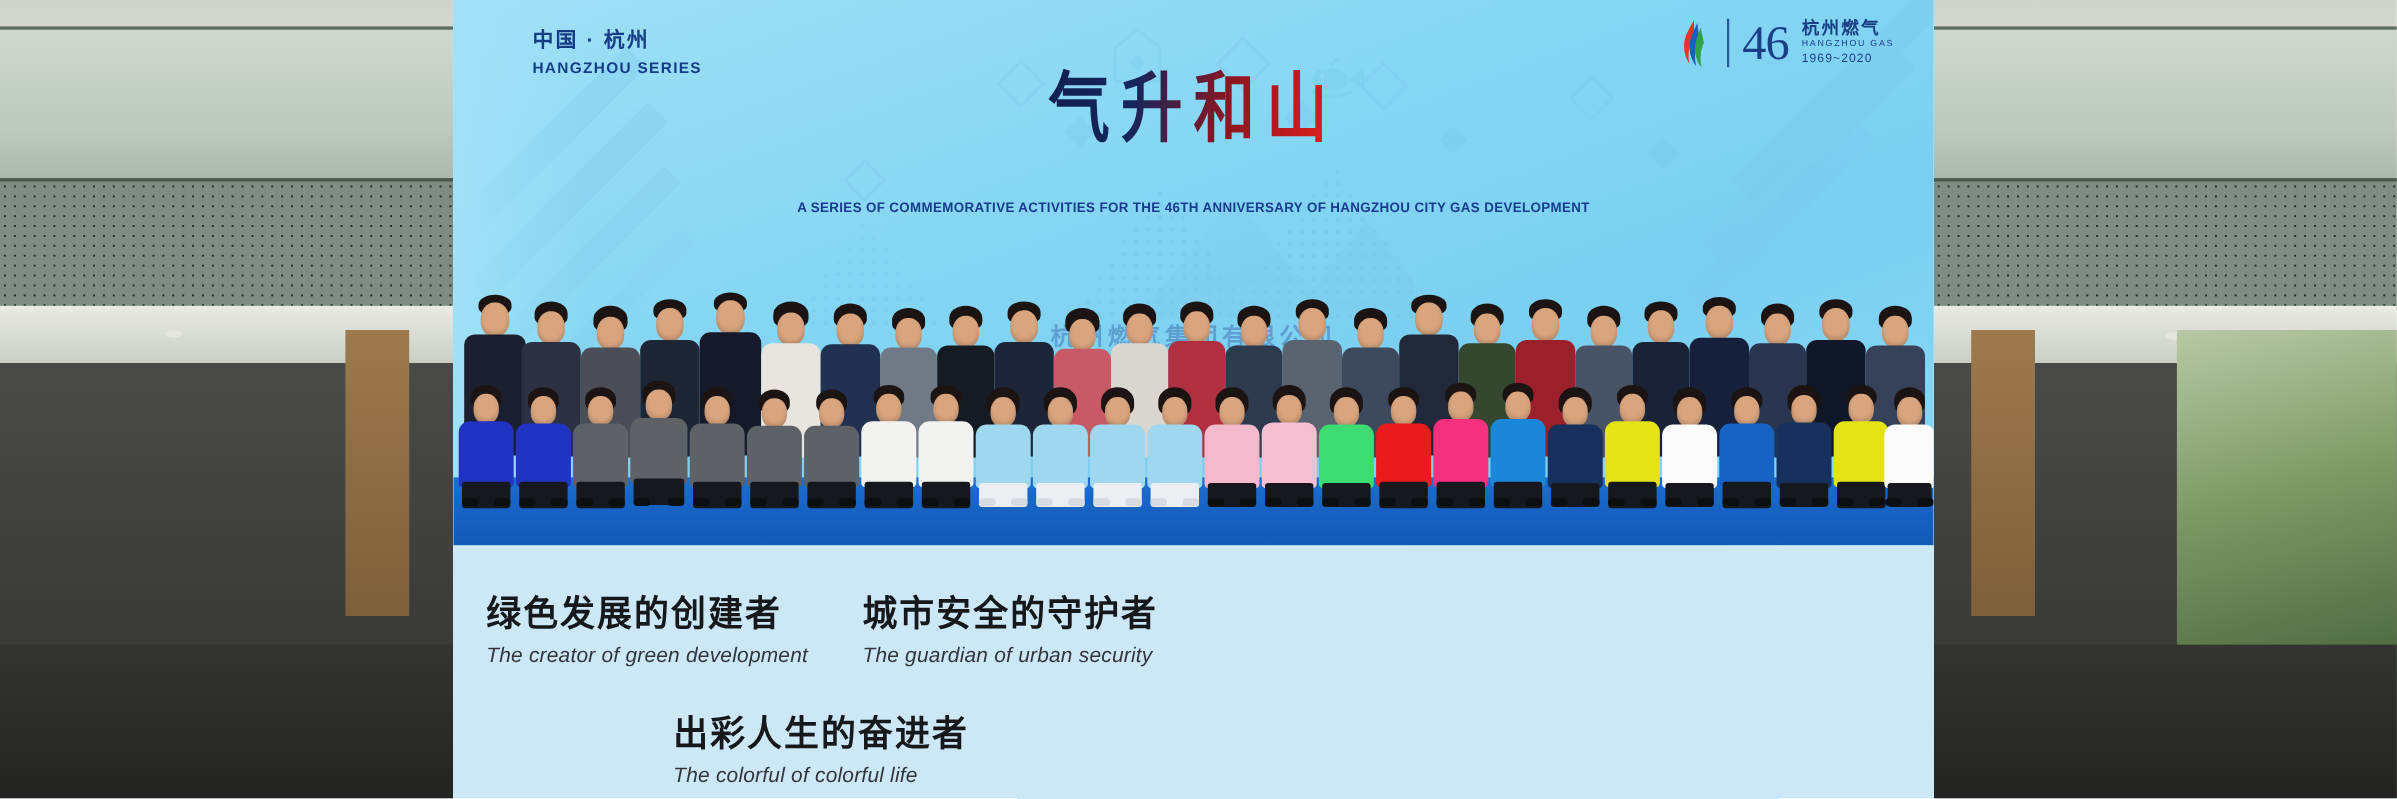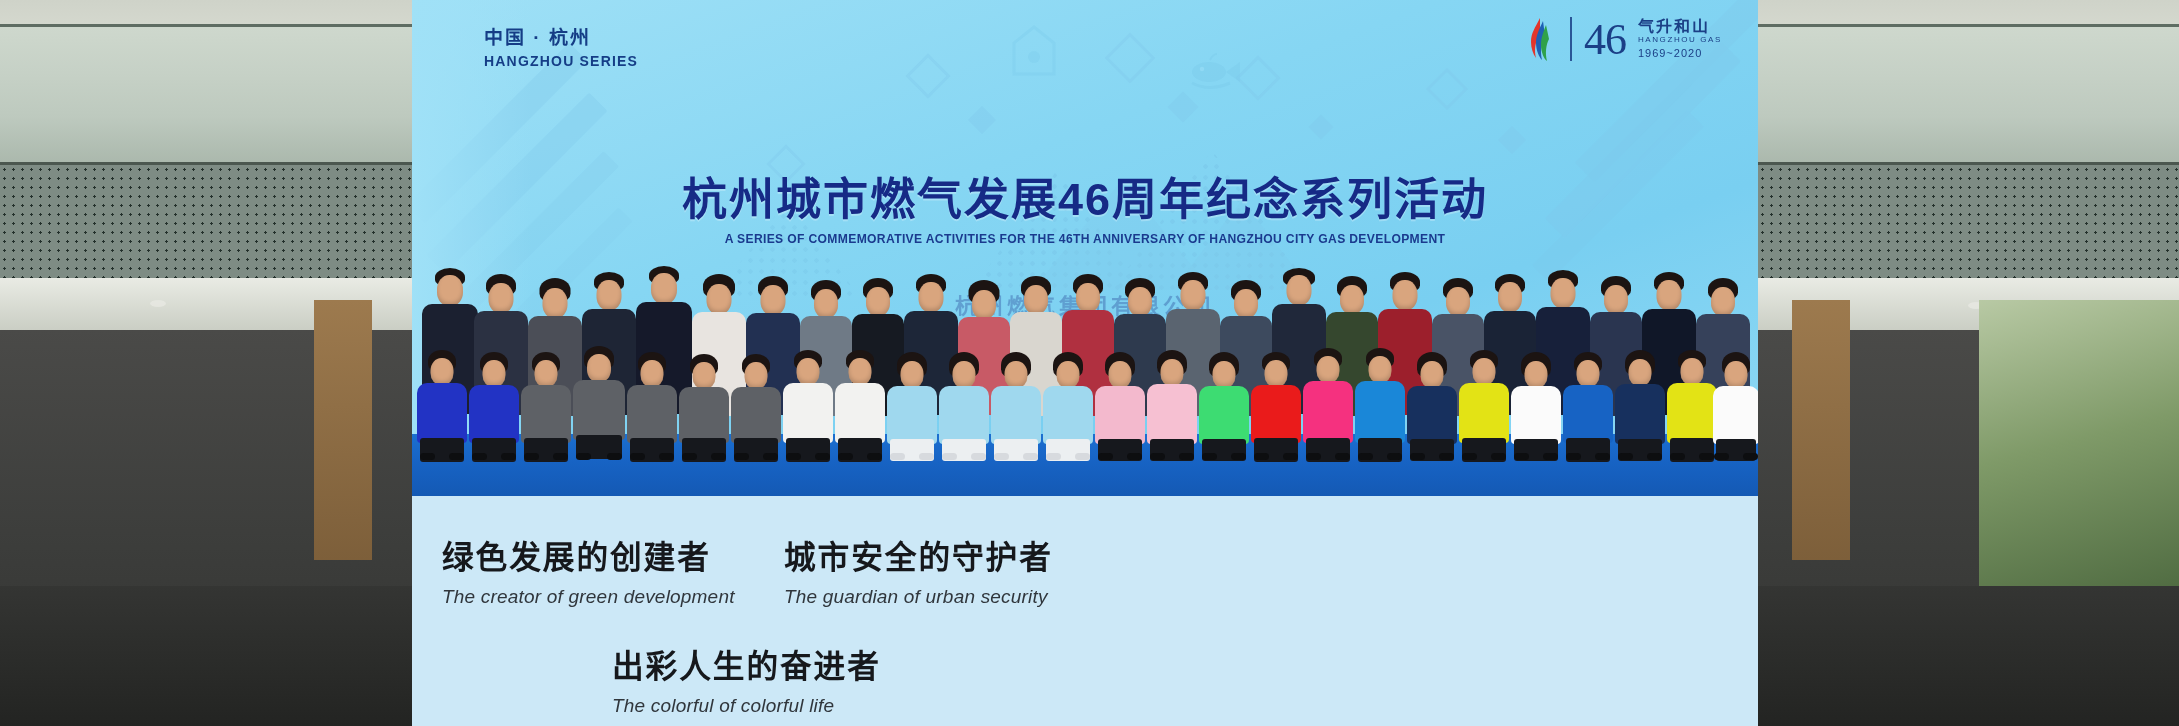--- a/index.html
+++ b/index.html
@@ -213,29 +213,31 @@
       <div class="brand">
         <svg class="flame" viewBox="0 0 34 46">
           <path d="M17 1 C12 11 6 17 6 27 C6 36 11 44 17 45 C23 44 28 36 28 27 C28 17 22 11 17 1 Z" fill="none"></path>
           <path d="M16 2 C11 12 7 17 7 26 C7 32 9 38 12 42 C10 34 11 26 16 18 Z" fill="#e3352b"></path>
           <path d="M19 5 C15 14 12 19 12 27 C12 34 15 41 18 44 C16 36 17 27 21 20 Z" fill="#1f5fb5"></path>
           <path d="M22 9 C19 17 17 22 17 29 C17 36 20 43 23 45 C21 37 22 29 25 23 Z" fill="#2fa14a"></path>
         </svg>
         <div class="divider"></div>
         <div class="num46">46</div>
         <div class="cnblock">
-          <div class="b1">气升和山</div>
+          <div class="b1">杭州燃气</div>
           <div class="b2">HANGZHOU GAS</div>
           <div class="b3">1969~2020</div>
         </div>
       </div>
 
+      <div class="emblem">
+        <span class="art">气升和山</span>
+      </div>
 
       <div class="headline">
-        <div class="cn">杭州城市燃气发展46周年纪念系列活动</div>
         <div class="en">A SERIES OF COMMEMORATIVE ACTIVITIES FOR THE 46TH ANNIVERSARY OF HANGZHOU CITY GAS DEVELOPMENT</div>
       </div>
 
       <div class="screen-sub">杭州燃气集团有限公司</div>
 
       <div class="crowd">
         <div class="carpet"></div>
 
         <div class="row" style="top:0;height:150px;">
           <div class="p" style="left:10px;top:6px;width:56px;height:146px;">

